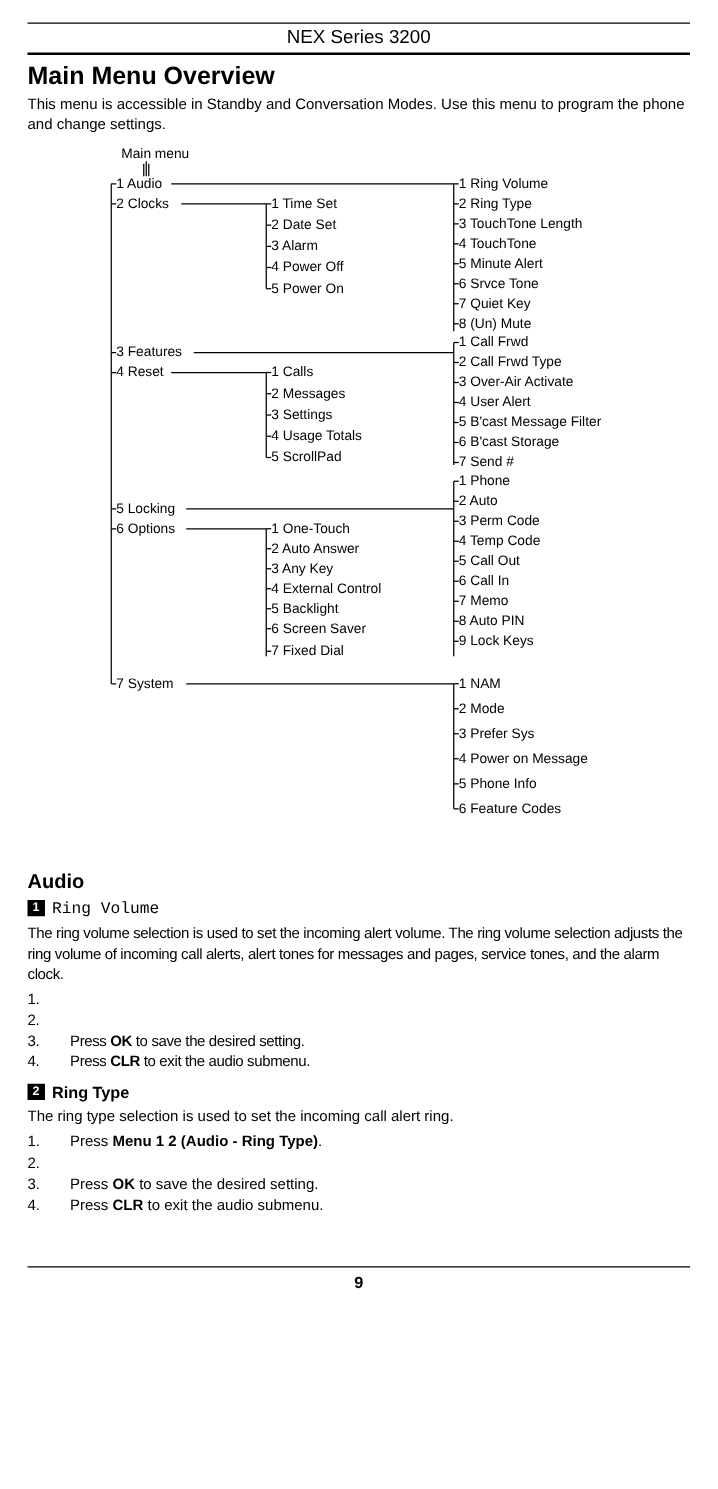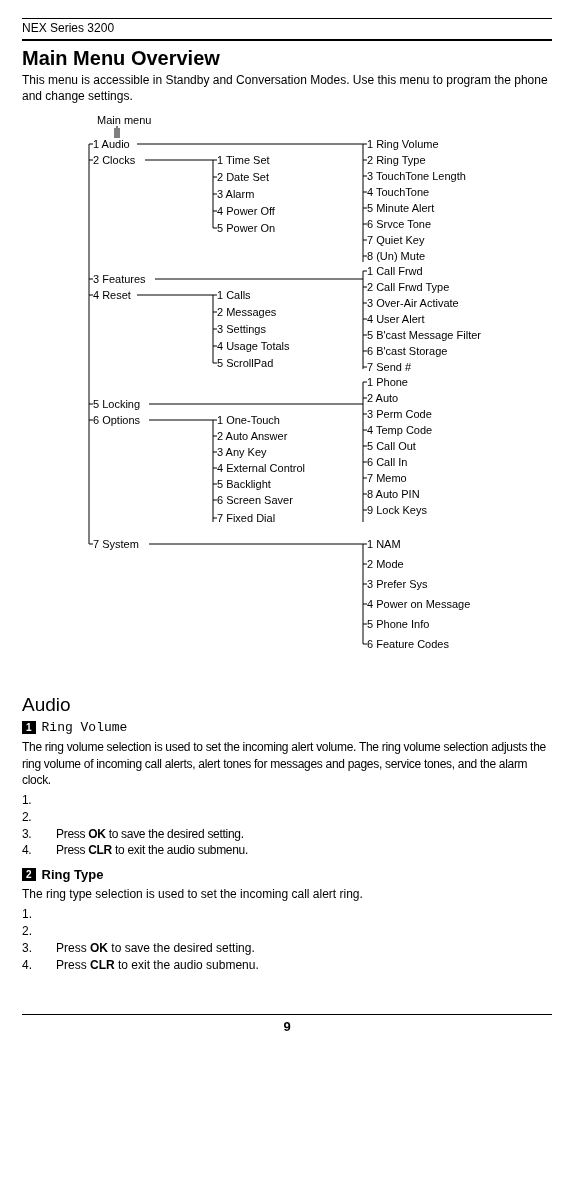--- a/index.html
+++ b/index.html
@@ -4,37 +4,37 @@
 <style>
   body {
     font-family: Arial, Helvetica, sans-serif;
     width: 574px;
     margin: 0;
     padding: 18px 22px 10px 22px;
     box-sizing: border-box;
     color: #000;
   }
   .header-line { border-top: 1px solid #000; margin-bottom: 2px; }
-  .product-line { text-align: left; font-size: 12px; margin-bottom: 4px; }
+  .product-line { text-align: center; font-size: 15px; margin-bottom: 4px; }
   .big-rule { border-top: 2px solid #000; margin: 2px 0 6px 0; }
   h1 { font-size: 20px; font-weight: bold; margin: 2px 0 2px 0; }
   .intro { font-size: 12px; line-height: 1.35; margin-bottom: 10px; }
   .tree-wrap {
     position: relative;
     width: 500px;
     height: 570px;
     font-size: 11px;
     margin: 0 auto 10px auto;
   }
   .tree-wrap .lbl { position: absolute; white-space: nowrap; }
   .root { left: 60px; top: 0; text-align: center; }
   .col1 { left: 56px; }
   .col2 { left: 180px; }
   .col3 { left: 330px; }
-  h2 { font-size: 19px; font-weight: normal; margin: 4px 0 2px 0; }
+  h2 { font-size: 16px; font-weight: bold; margin: 4px 0 2px 0; }
   .sub-head { display: flex; align-items: center; gap: 6px; margin: 4px 0; }
   .num-box {
     display: inline-block; background:#000; color:#fff;
     font-size:10px; font-weight:bold; padding:1px 4px;
   }
   .pix-title { font-family: "Courier New", monospace; font-size: 13px; }
   .sub-bold { font-weight: bold; font-size: 13px; }
   .body-text { font-size: 12px; line-height: 1.35; }
   .cond { font-family: "Arial Narrow", Arial, sans-serif; letter-spacing: -0.3px; }
   ol.steps { margin: 4px 0 8px 0; padding-left: 0; list-style: none; font-size:12px; }
@@ -233,20 +233,21 @@
 </ol>
 
 <div class="sub-head">
   <span class="num-box">2</span>
   <span class="sub-bold">Ring Type</span>
 </div>
 <div class="body-text">The ring type selection is used to set the incoming call alert ring.</div>
 <ol class="steps">
   <li>
       <span class="num">1.</span>
+      <span>Press <b>Menu 1 2 (Audio - Ring Type)</b>.</span>
     </li>
   <li>
       <span class="num">2.</span>
     </li>
   <li>
       <span class="num">3.</span>
       <span>Press <b>OK</b> to save the desired setting.</span>
     </li>
   <li>
       <span class="num">4.</span>

